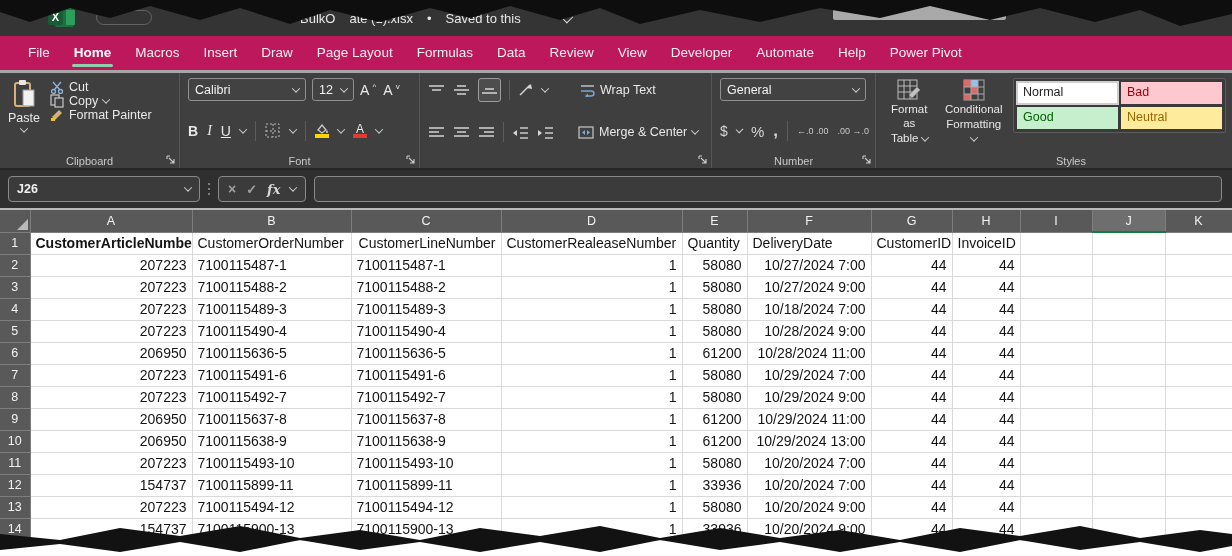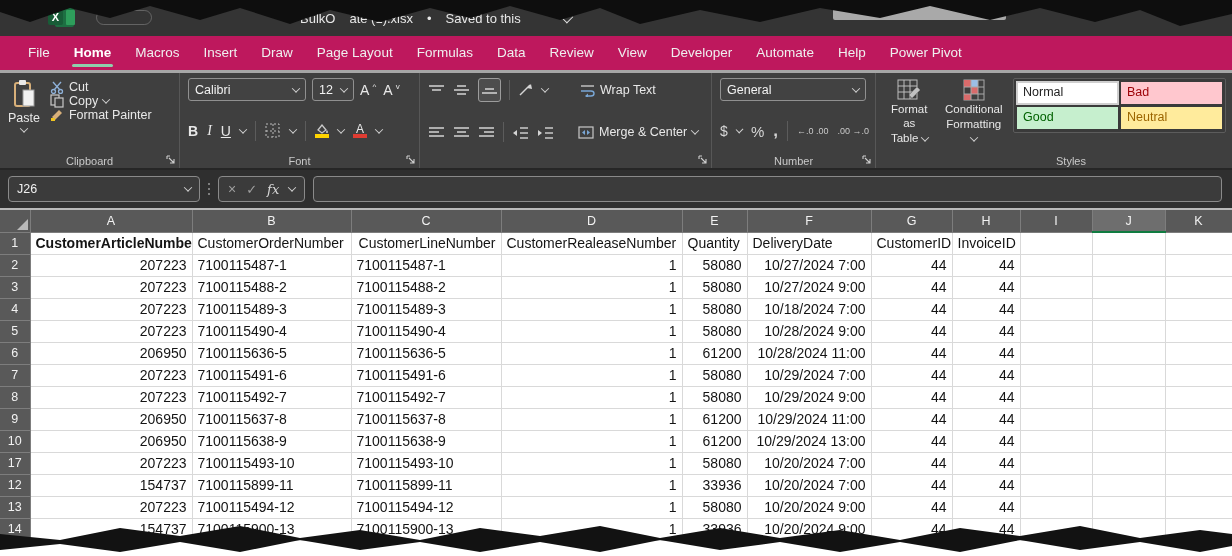--- a/index.html
+++ b/index.html
@@ -54,21 +54,21 @@
   .Abig .mark { position:absolute; right:-7px; top:0; font-size:8px; color:#e8e8e8; }
   .fontcolor { display:flex; flex-direction:column; align-items:center; line-height:11px; }
   .colorbar { width:14px; height:4px; }
   .styles-wrap { display:flex; gap:8px; align-items:flex-start; }
   .bigbtn { display:flex; flex-direction:column; align-items:center; color:#e8e8e8; font-size:11.5px; line-height:14px; text-align:center; gap:1px; padding-top:1px; }
   .gallery { background:#3a3a3a; border:1px solid #5c5c5c; border-radius:2px; padding:3px; display:grid; grid-template-columns:101px 101px; grid-auto-rows:22px; gap:3px; }
   .chip { font-size:12.5px; padding:2px 6px; line-height:17px; white-space:nowrap; overflow:hidden; }
   .chip.selected { outline:2px solid #cfcfcf; outline-offset:-1px; }
 
   
-  .fbar { position:absolute; top:170px; left:0; width:1232px; height:38px; background:#2f2f2f; display:flex; align-items:center; padding:0 10px 0 8px; gap:8px; }
+  .fbar { position:absolute; top:170px; left:0; width:1232px; height:38px; background:#2f2f2f; display:flex; align-items:center; padding:0 10px 0 8px; gap:8px;font-weight:bold; }
   .namebox { width:192px; height:26px; background:#3b3b3b; border:1px solid #8a8a8a; border-radius:4px; display:flex; align-items:center; justify-content:space-between; padding:0 8px; color:#f0f0f0; font-size:12.5px; }
   .dots { display:flex; flex-direction:column; gap:3px; }
   .dots i { width:2px; height:2px; background:#9a9a9a; border-radius:50%; }
   .fbtns { height:26px; background:#3b3b3b; border:1px solid #8a8a8a; border-radius:4px; display:flex; align-items:center; gap:10px; padding:0 9px; color:#9f9f9f; }
   .fbtns .x { font-size:14px; }
   .fbtns .ck { font-size:13px; }
   .fx { font-family:"DejaVu Serif",serif; font-style:italic; font-size:13px; color:#d8d8d8; }
   .finput { flex:1; height:26px; background:#3b3b3b; border:1px solid #8a8a8a; border-radius:4px; color:#f0f0f0; font-size:12.5px; padding:0 8px; line-height:24px; }
   .fbar-sep { position:absolute; top:208px; left:0; width:1232px; height:2px; background:#b9b9b9; }
 
@@ -557,21 +557,21 @@
             <td class="cell" style="text-align: right;">1</td>
             <td class="cell" style="text-align: right;">61200</td>
             <td class="cell" style="text-align: right;">10/29/2024 13:00</td>
             <td class="cell" style="text-align: right;">44</td>
             <td class="cell" style="text-align: right;">44</td>
             <td class="cell" style="text-align: right;"></td>
             <td class="cell" style="text-align: right;"></td>
             <td class="cell" style="text-align: right;"></td>
           </tr>
           <tr>
-            <th class="rowhdr">17</th>
+            <th class="rowhdr">11</th>
             <td class="cell" style="text-align: right;">207223</td>
             <td class="cell" style="text-align: left;">7100115493-10</td>
             <td class="cell" style="text-align: left;">7100115493-10</td>
             <td class="cell" style="text-align: right;">1</td>
             <td class="cell" style="text-align: right;">58080</td>
             <td class="cell" style="text-align: right;">10/20/2024 7:00</td>
             <td class="cell" style="text-align: right;">44</td>
             <td class="cell" style="text-align: right;">44</td>
             <td class="cell" style="text-align: right;"></td>
             <td class="cell" style="text-align: right;"></td>

